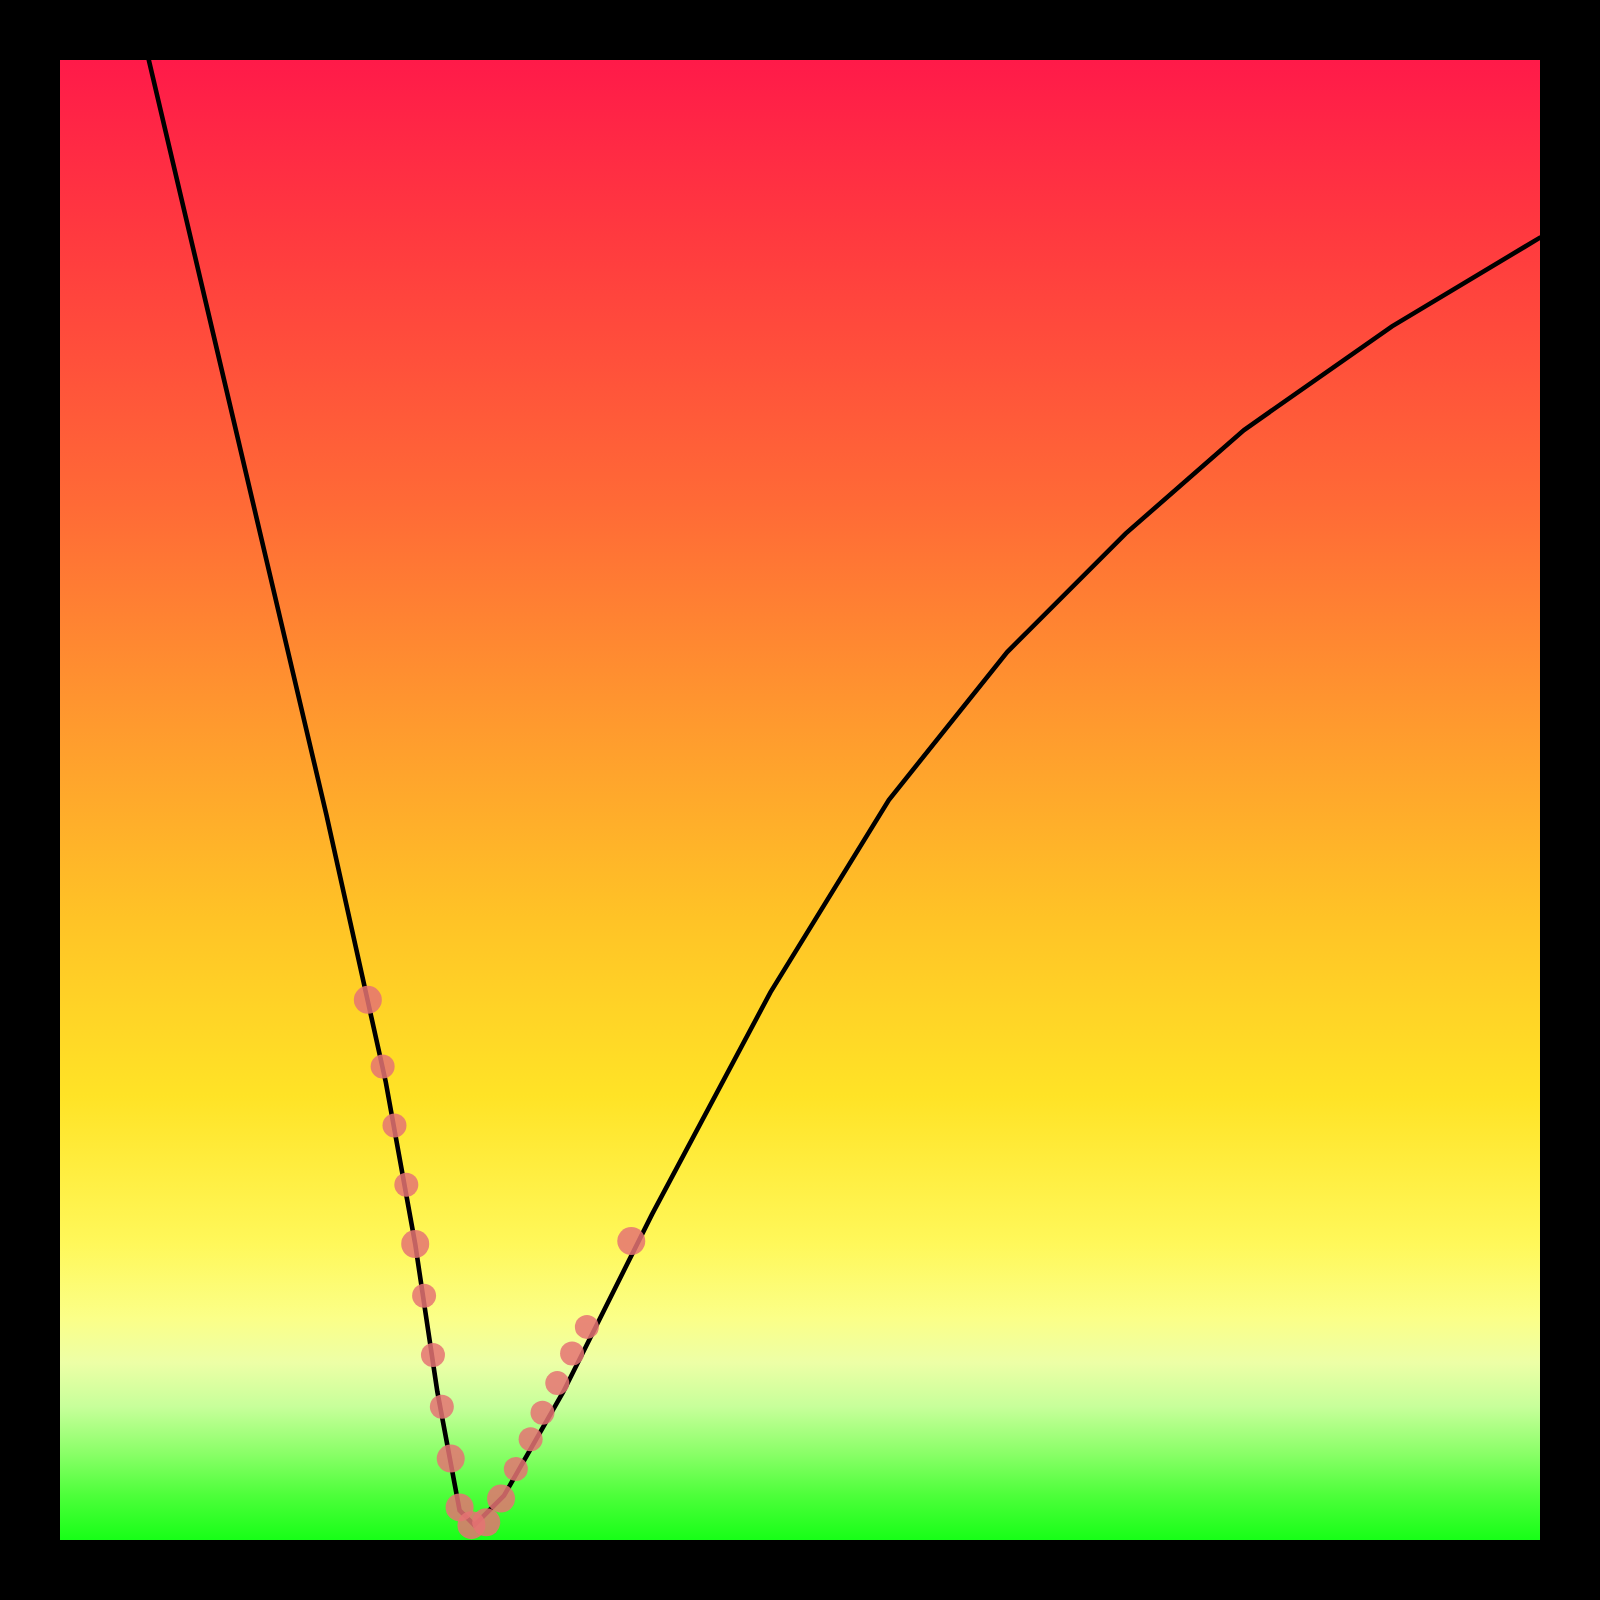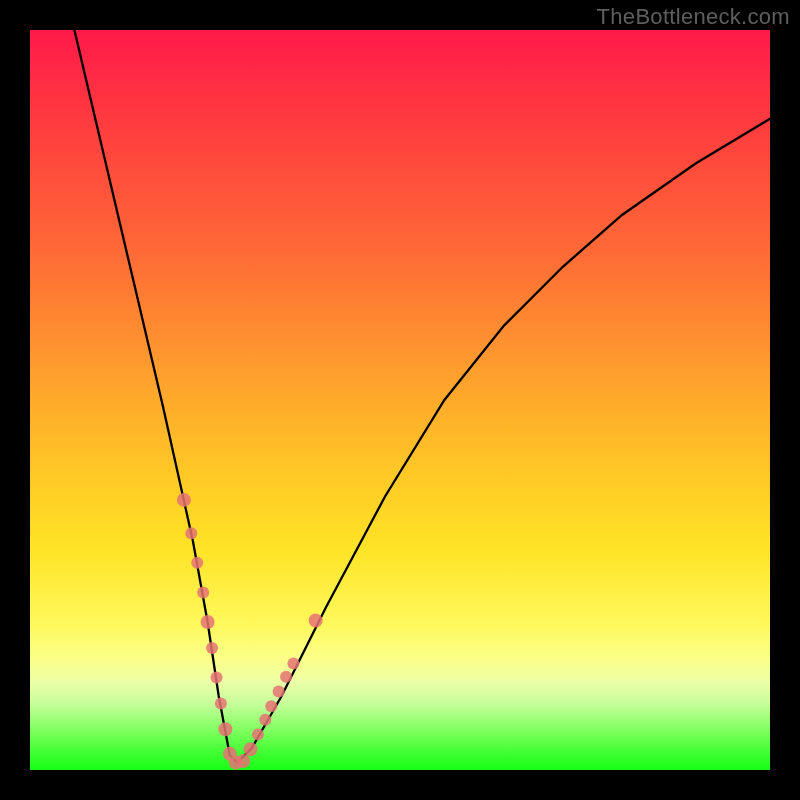--- a/index.html
+++ b/index.html
@@ -68,21 +68,20 @@
   .marker {
     fill: #e57373;
     fill-opacity: 0.85;
   }
 </style>
 </head>
 <body>
 
 <div class="frame">
 
-  <div class="watermark">TheBottleneck.com</div>
 
   <div class="plot-area">
 
     <svg class="curve-layer" viewBox="0 0 740 740" preserveAspectRatio="none">
       <path id="curve-path" class="curve" d="M44.40 0.00 L74.00 125.80 L103.60 251.60 L133.20 377.40 L148.00 444.00 L162.80 510.60 L177.60 592.00 L188.70 666.00 L199.80 725.20 L207.20 732.60 L222.00 717.80 L251.60 666.00 L296.00 577.20 L355.20 466.20 L414.40 370.00 L473.60 296.00 L532.80 236.80 L592.00 185.00 L666.00 133.20 L740.00 88.80"></path>
       <g id="markers-group">
           <circle cx="153.92" cy="469.90" r="7" class="marker"></circle>
           <circle cx="161.32" cy="503.20" r="6" class="marker"></circle>
           <circle cx="167.24" cy="532.80" r="6" class="marker"></circle>
           <circle cx="173.16" cy="562.40" r="6" class="marker"></circle>

